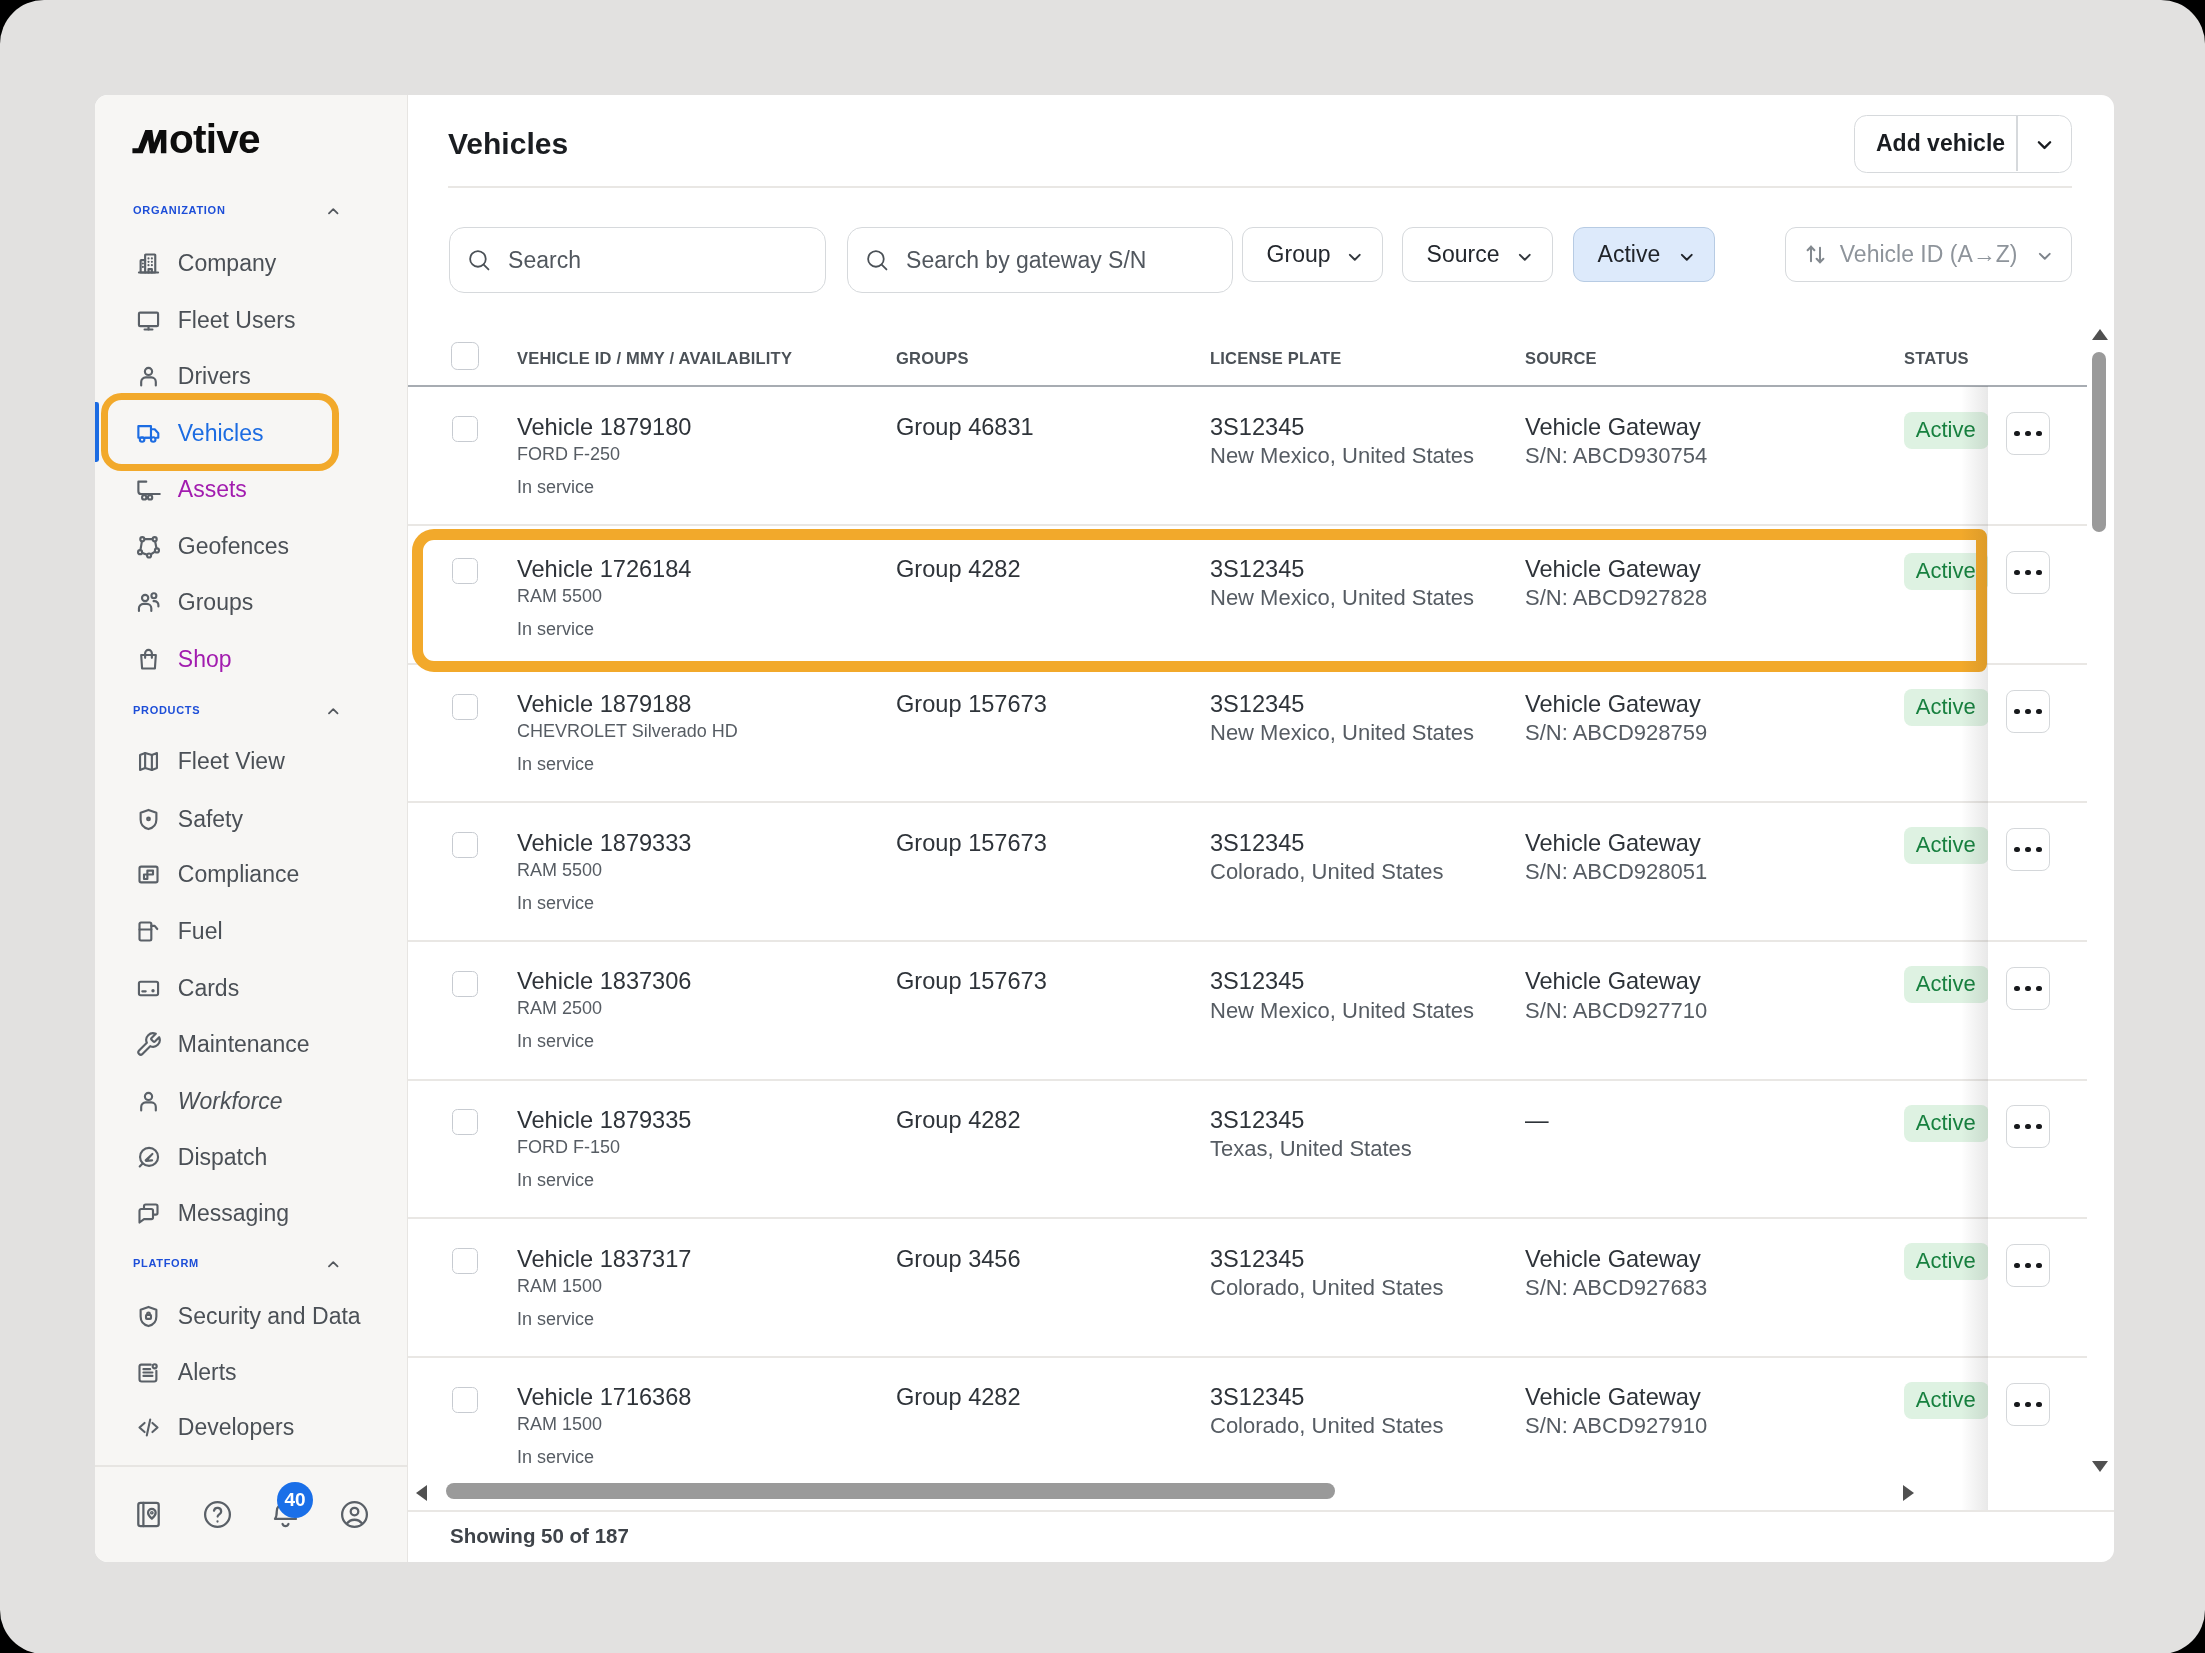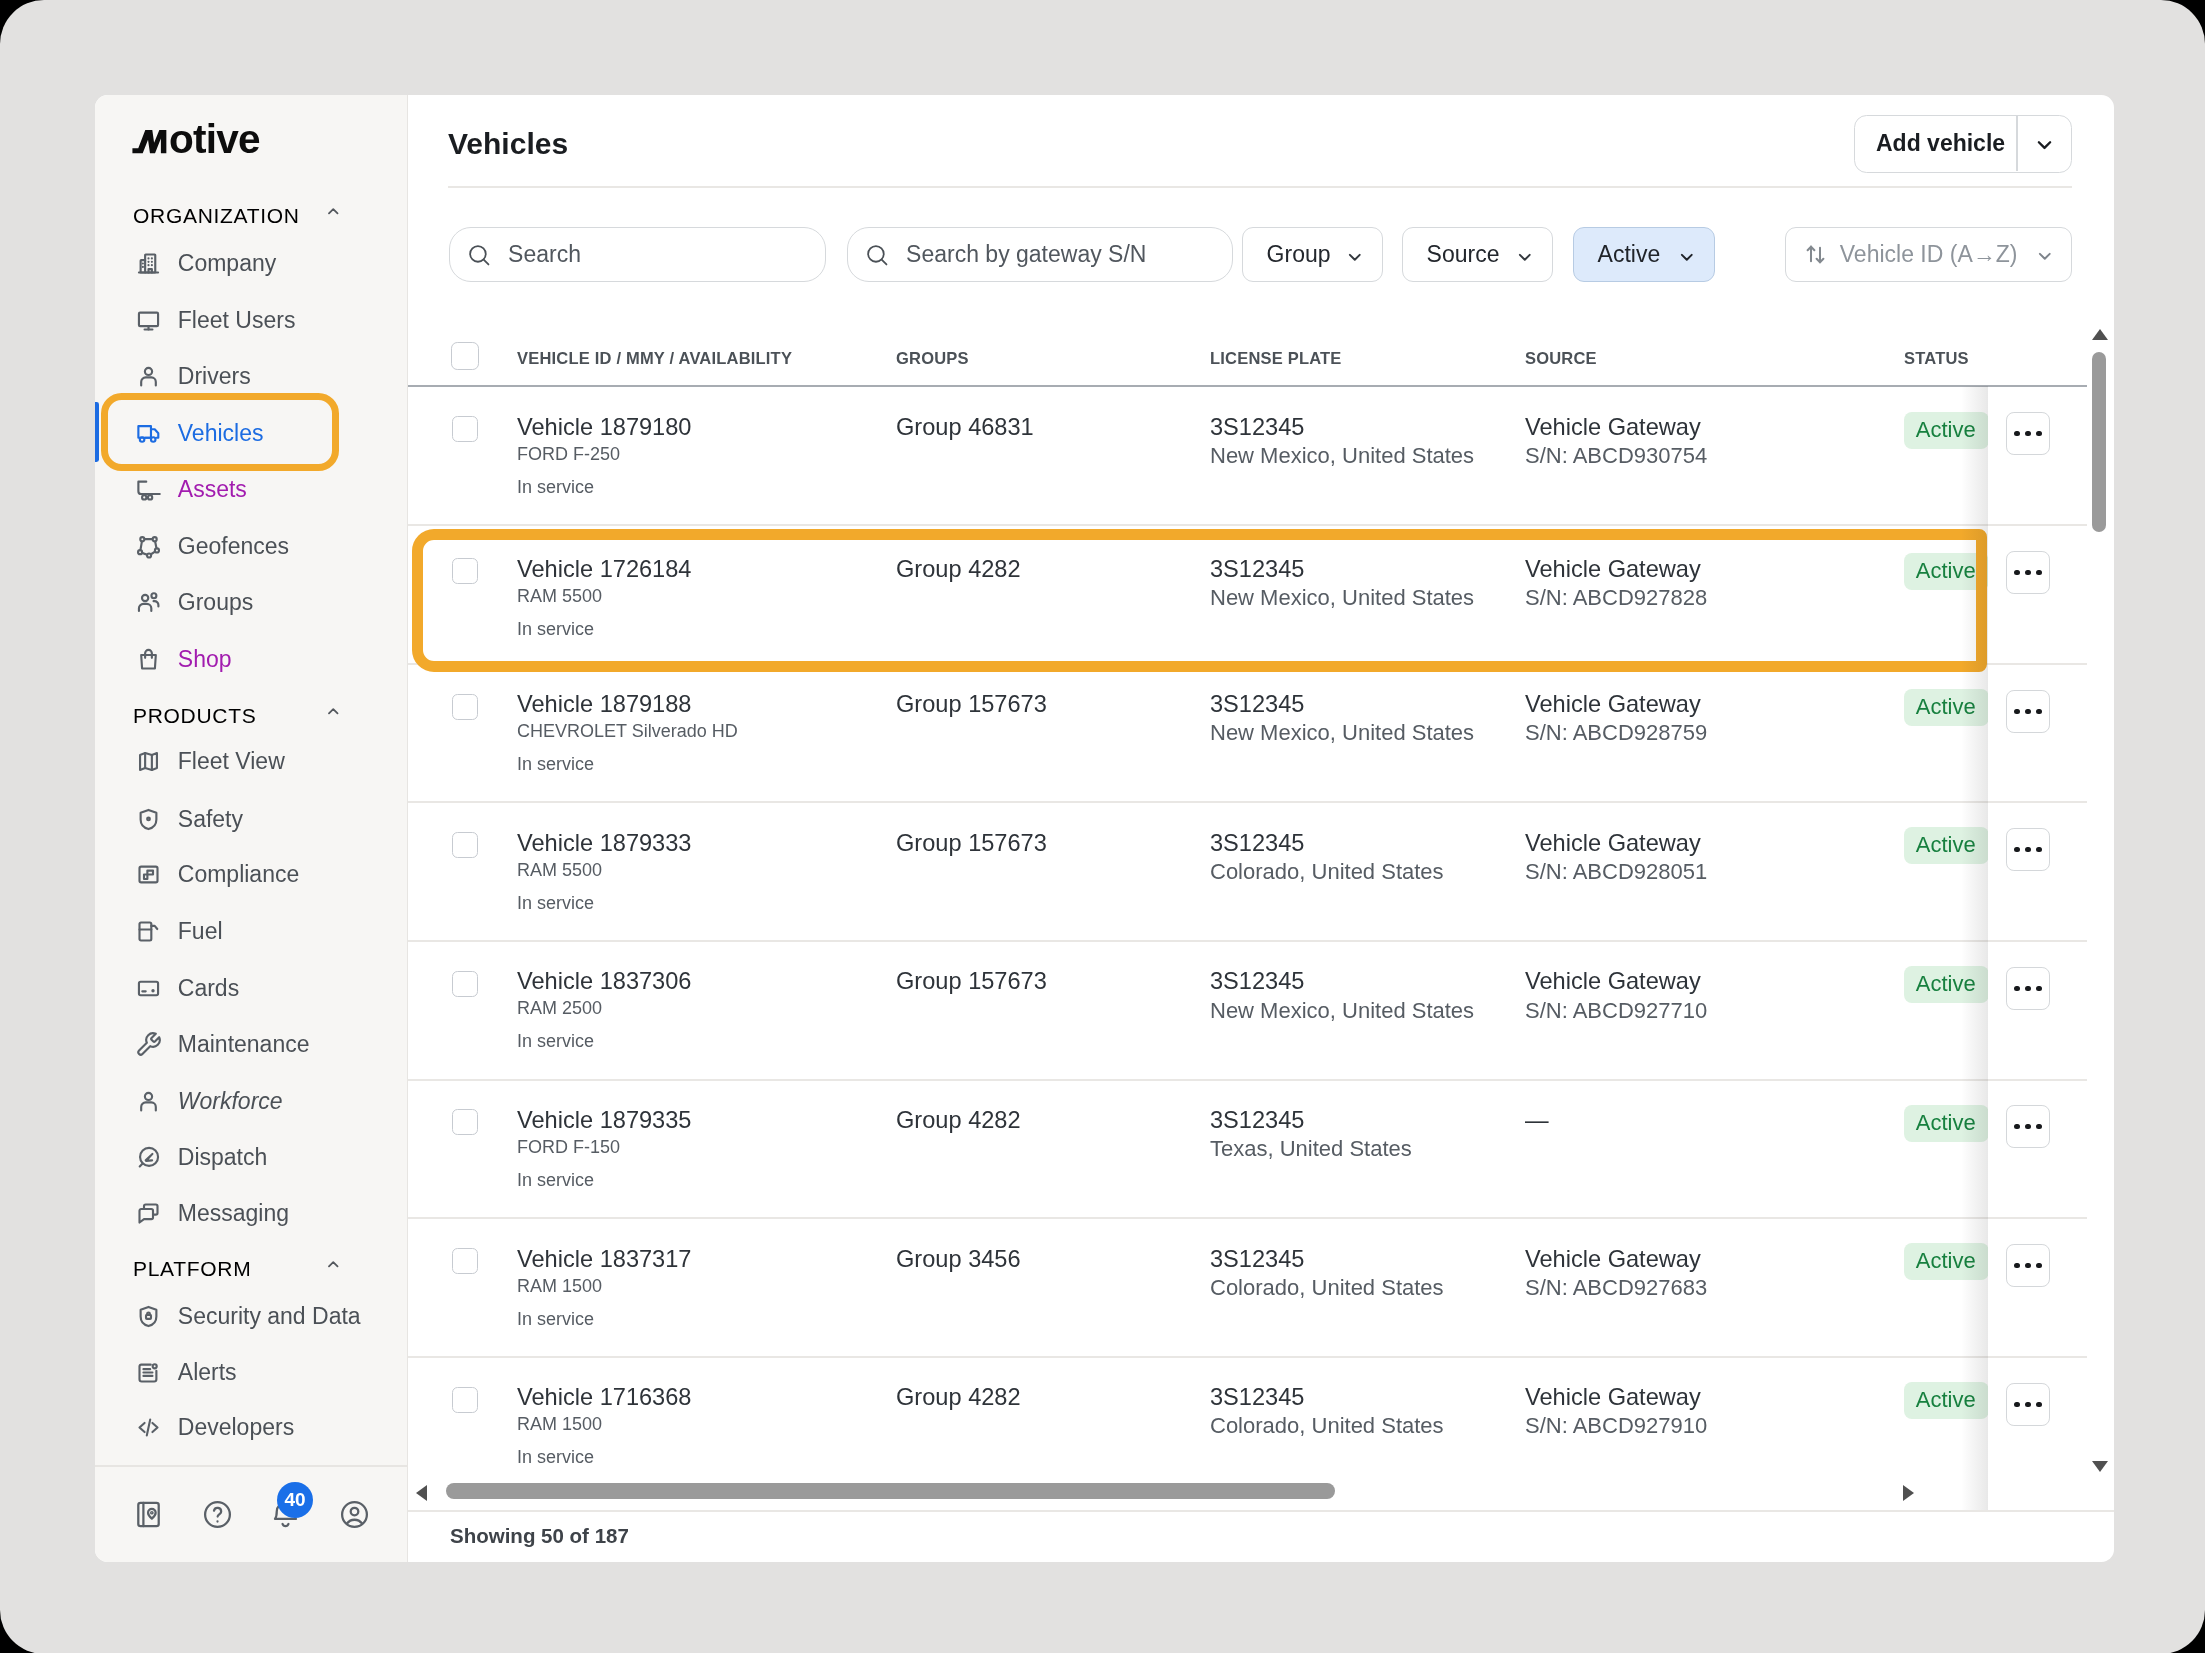--- a/index.html
+++ b/index.html
@@ -1,30 +1,30 @@
 <!DOCTYPE html>
 <html style="font-size:12.6px"><head><meta charset="utf-8">
 <style>
 * { margin:0; padding:0; box-sizing:border-box; }
 html,body { width:2205px; height:1654px; background:#000; font-family:"Liberation Sans",sans-serif; }
 .page { position:absolute; left:0; top:0; width:2205px; height:1654px; background:#e2e1e0; border-radius:44px; }
 .win { position:absolute; left:95px; top:95px; width:2019px; height:1467px; background:#fff; border-radius:12.6px; overflow:hidden; }
 .side { position:absolute; left:0; top:0; width:313px; height:1467px; background:#f7f6f4; border-right:1.6px solid #e7e5e2; }
 .logo { position:absolute; left:37px; top:24.4px; }
-.sec { position:absolute; left:38px; width:210px; font-size:21px; font-weight:400; letter-spacing:0.7px; color:#000000; }
+.sec { position:absolute; left:38px; width:210px; font-size:11px; font-weight:700; letter-spacing:0.7px; color:#1d4ed8; }
 .schev { position:absolute; right:0; top:-3.2px; }
 .nav { position:absolute; left:40px; height:28px; display:flex; align-items:center; }
 .nico { width:27px; height:27px; }
 .ntx { font-size:23px; margin-left:15.8px; white-space:nowrap; }
 .h1 { position:absolute; left:353px; top:31.5px; font-size:30px; font-weight:700; color:#1a1d21; }
 .addbtn { position:absolute; left:1759px; top:19.7px; width:218px; height:58px; border:1.6px solid #d6d9dc; border-radius:12.6px; display:flex; align-items:center; background:#fff; }
 .addtx { font-size:23px; font-weight:700; color:#1a1d21; margin-left:21px; white-space:nowrap; }
 .adddiv { width:1.6px; height:55px; background:#d6d9dc; position:absolute; left:161px; top:0; }
 .addchev { position:absolute; left:176px; top:15.8px; }
-.inp { position:absolute; top:132px; height:55px; border:1.6px solid #d6d9dc; border-radius:22px; background:#fff; display:flex; align-items:center; }
+.inp { position:absolute; top:132px; height:66px; border:1.6px solid #d6d9dc; border-radius:15px; background:#fff; display:flex; align-items:center; }
 .mg { margin-left:17.3px; margin-top:4.7px; }
 .ph { font-size:23px; color:#51575e; margin-left:15.8px; }
 .chipb { position:absolute; top:132px; height:55px; border:1.6px solid #d6d9dc; border-radius:11px; background:#fff; display:flex; align-items:center; justify-content:space-between; padding:0 15.8px 0 23.6px; font-size:23px; color:#23272d; }
 .chipb svg { margin-top:3.9px; }
 .sortb { position:absolute; left:1690px; top:132px; width:287px; height:55px; border:1.6px solid #d6d9dc; border-radius:11px; background:#fff; display:flex; align-items:center; padding:0 14px 0 15.8px; }
 .sorttx { font-size:23px; color:#8e949b; margin-left:11px; white-space:nowrap; }
 .cb { position:absolute; width:28px; height:28px; border:1.6px solid #c7cbd1; border-radius:6.3px; background:#fff; }
 .cbr { position:absolute; width:26px; height:26px; border:1.6px solid #c7cbd1; border-radius:5.5px; background:#fff; }
 .th { position:absolute; top:254px; font-size:16.5px; font-weight:700; letter-spacing:0.2px; color:#4b5157; }
 .tt { position:absolute; font-size:23.6px; color:#2e3339; }

